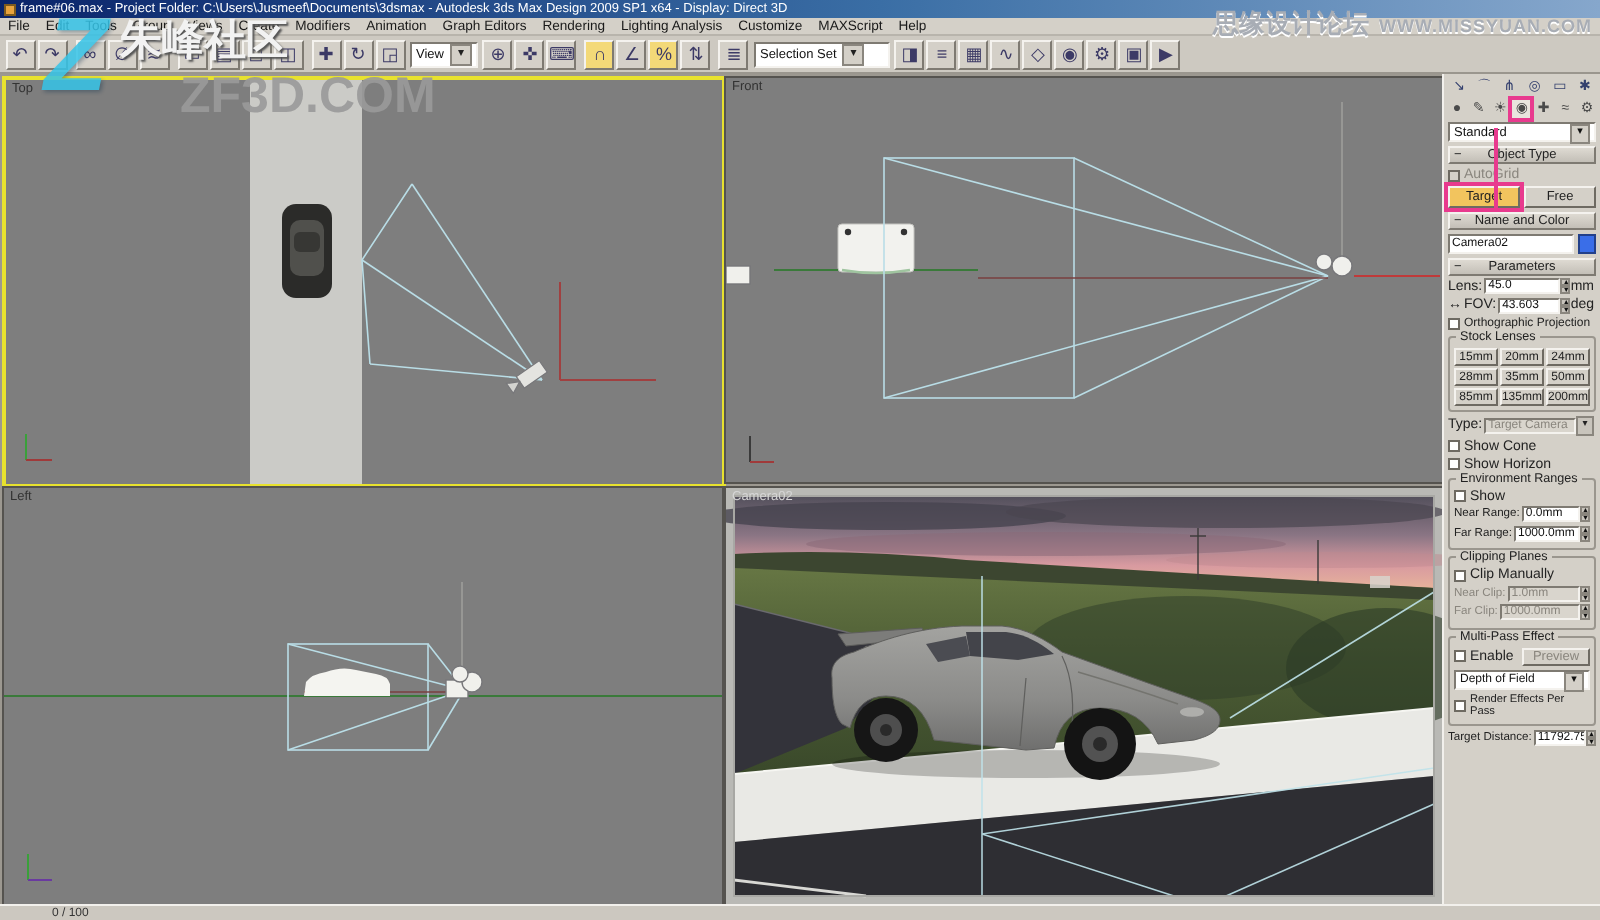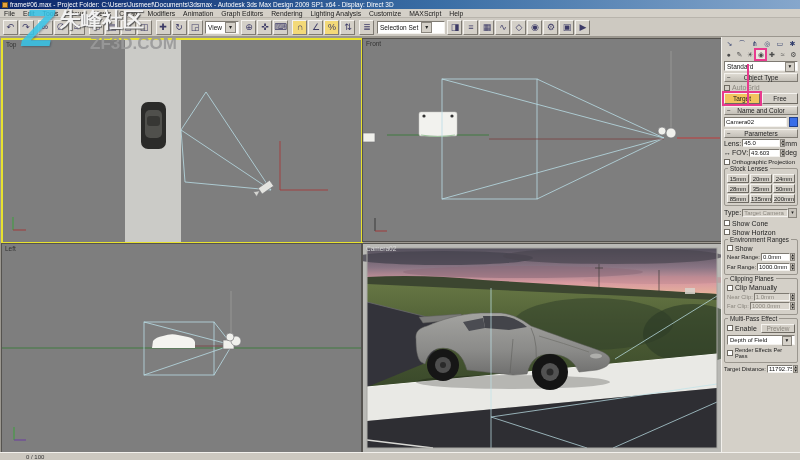--- a/index.html
+++ b/index.html
@@ -67,21 +67,21 @@
   .grp>.gt{position:absolute;top:-4px;left:3px;background:#d4d0c8;padding:0 2px;font-size:6.3px;color:#222;}
   .lensgrid{display:grid;grid-template-columns:repeat(3,1fr);gap:1px;}
   .lensgrid .btn3{height:9px;line-height:8px;font-size:6px;}
   #connector{position:absolute;left:25px;top:27px;width:2px;height:42px;background:#e83a8e;z-index:3;}
   
   #wm-left{position:absolute;left:22px;top:2px;z-index:40;pointer-events:none;}
   #wm-z{position:absolute;left:0;top:0;font-size:52px;font-style:italic;font-weight:bold;
     color:#35c4e8;opacity:.85;line-height:52px;text-shadow:1px 1px 2px rgba(0,40,70,.4);}
   #wm-zh{position:absolute;left:38px;top:4px;font-size:21px;font-weight:bold;color:#f2f2f2;
     text-shadow:1px 1px 1px #555;white-space:nowrap;}
-  #wm-url{position:absolute;left:68px;top:32px;font-size:17px;font-weight:bold;color:#9a9a9a;
+  #wm-url{position:absolute;left:68px;top:32px;font-size:25px;font-weight:bold;color:#9a9a9a;
     opacity:.9;white-space:nowrap;}
   #wm-right{position:absolute;right:4px;top:3px;z-index:40;color:#a8adb5;text-shadow:0 1px 0 #fff;
     font-weight:bold;display:flex;align-items:baseline;pointer-events:none;}
   #wm-right .cn{font-size:13px;margin-right:5px;}
   #wm-right .en{font-size:9px;letter-spacing:.5px;}
   
   #status{position:absolute;left:0;top:452px;width:800px;height:8px;background:#ccc8c0;
     border-top:1px solid #f2f0ec;font-size:6px;line-height:8px;color:#333;box-sizing:border-box;}
   #status span{margin-left:26px;}
 </style>
@@ -508,14 +508,18 @@
 
   <div id="status">
     <span>0 / 100</span>
   </div>
 
   <div id="wm-left">
     <span id="wm-z">Z</span>
     <span id="wm-zh">朱峰社区</span>
     <span id="wm-url">ZF3D.COM</span>
   </div>
+  <div id="wm-right">
+    <span class="cn">思缘设计论坛</span>
+    <span class="en">WWW.MISSYUAN.COM</span>
+  </div>
 
 </div>
 
 </body></html>

